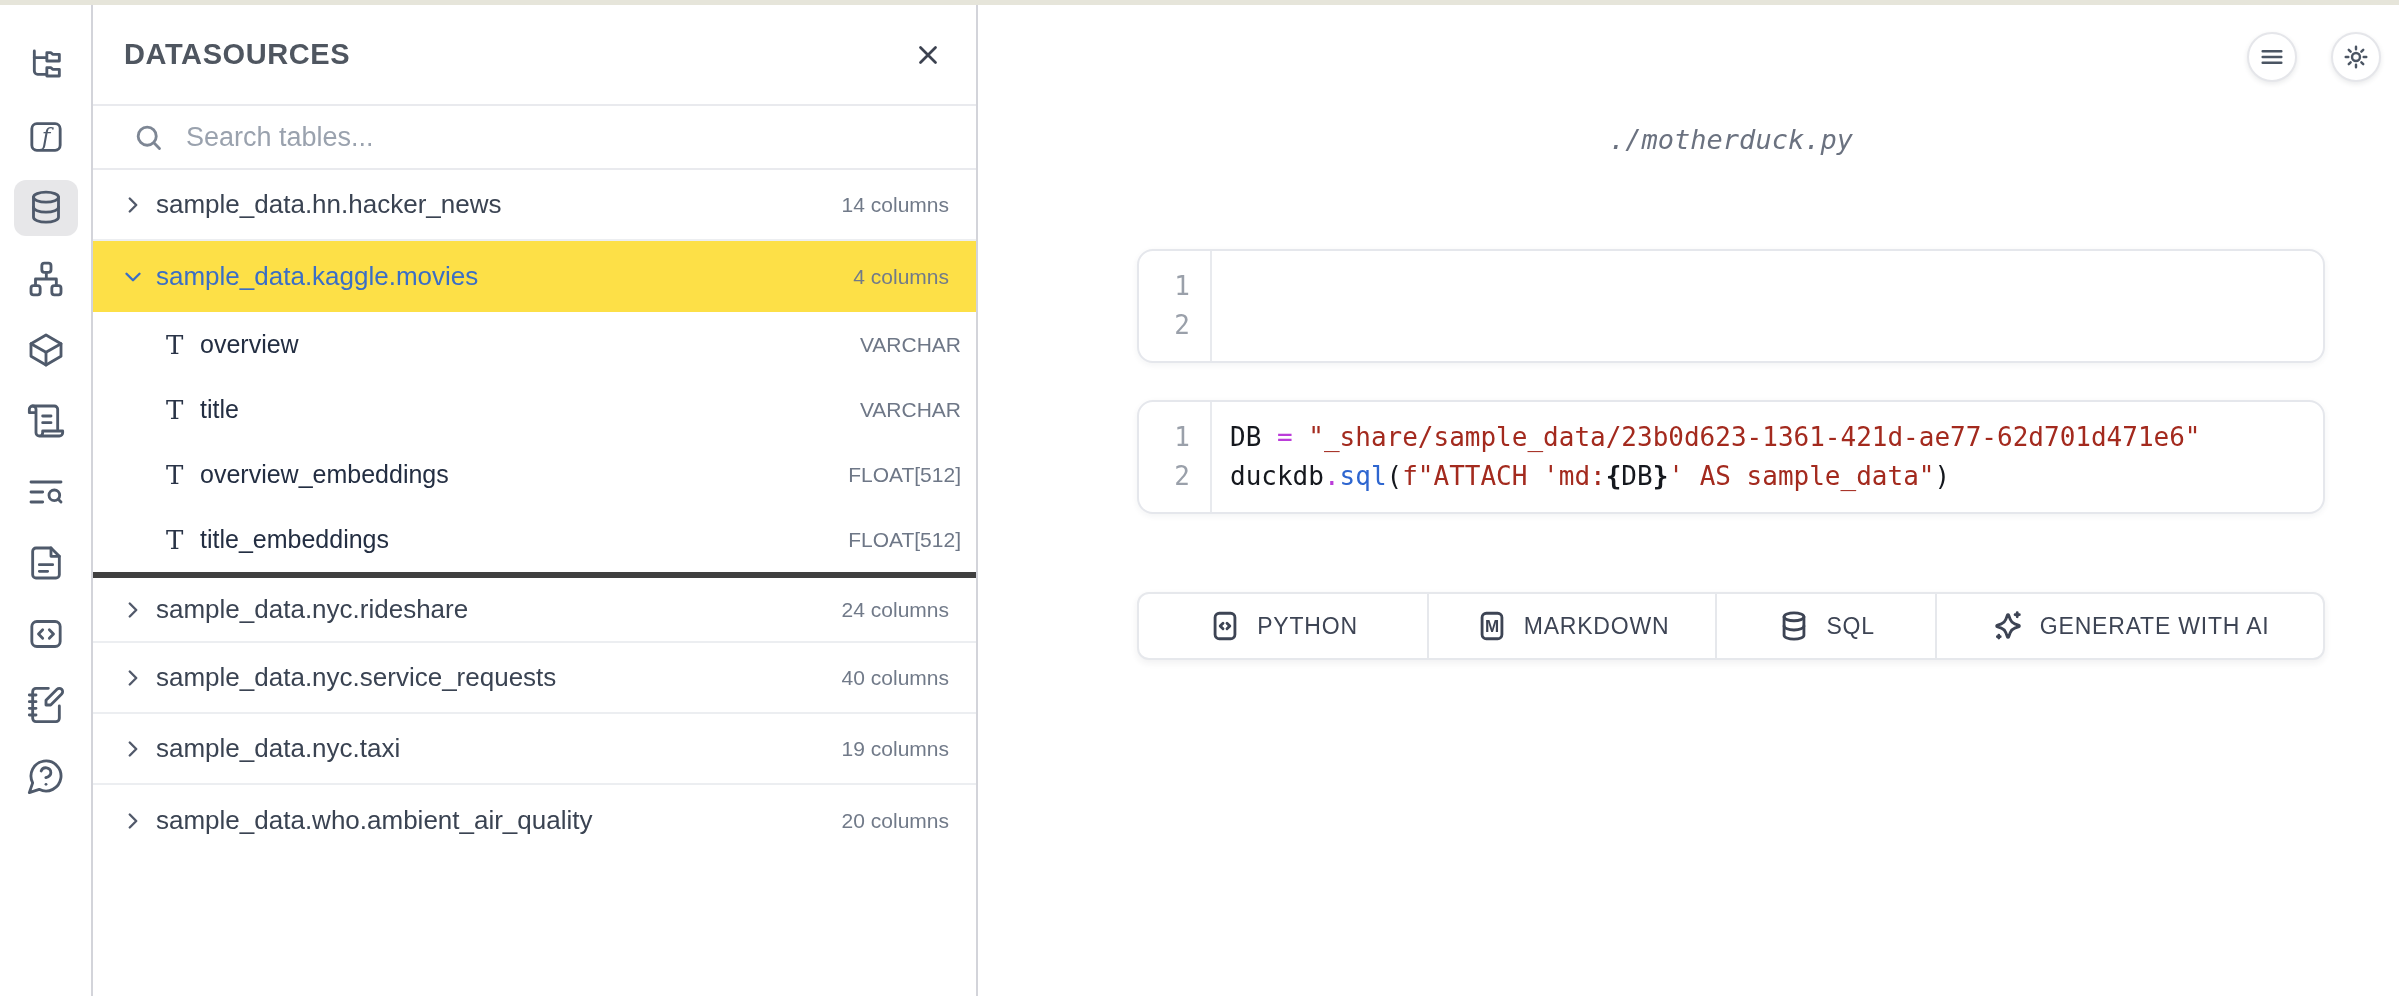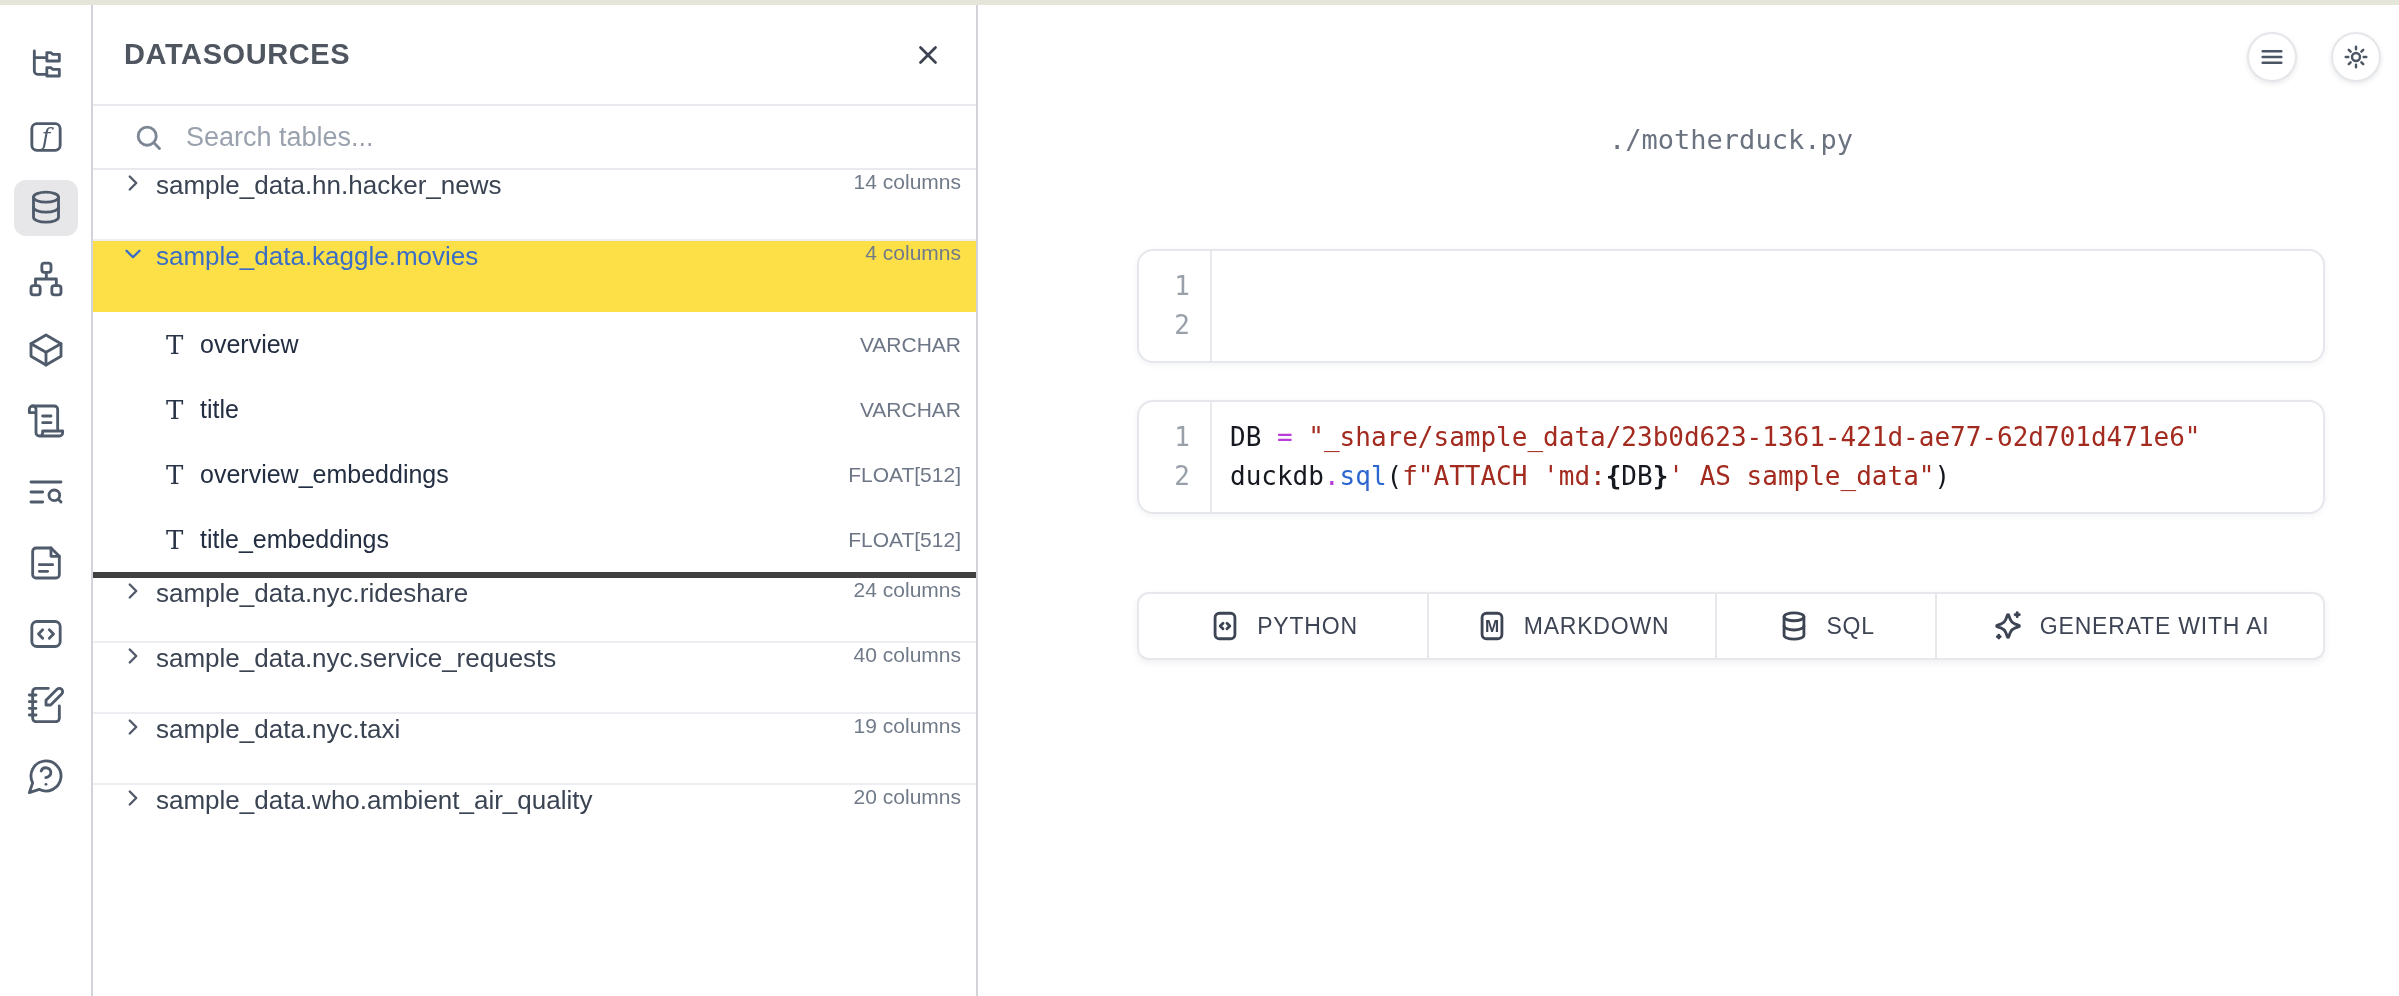--- a/index.html
+++ b/index.html
@@ -32,21 +32,21 @@
     stroke-linecap: round; fill: none; }
 
   .searchbar { height: 64px; border-bottom: 2px solid #e9eaee; display: flex; align-items: center;
     padding: 0 20px 0 40px; gap: 22px; }
   .searchbar svg { width: 31px; height: 31px; stroke: #7d8694; stroke-width: 2.2; fill: none;
     stroke-linecap: round; flex: 0 0 auto; }
   .searchbar input { border: none; outline: none; flex: 1; font-size: 27px; color: #333a46;
     font-family: "Liberation Sans", sans-serif; background: transparent; }
   .searchbar input::placeholder { color: #9aa2ae; }
 
-  .trow { height: 71px; display: flex; align-items: flex-start; padding: 0 15px 0 27px;
+  .trow { height: 71px; display: flex; align-items: center; padding: 0 27px 0 27px;
     cursor: pointer; border-bottom: 2px solid #eceef1; }
   .trow svg { width: 26px; height: 26px; stroke: #51596a; stroke-width: 2.2; fill: none;
     stroke-linecap: round; stroke-linejoin: round; flex: 0 0 auto; margin-right: 10px; }
   .tname { font-size: 26px; color: #3a4352; }
   .tcount { margin-left: auto; font-size: 21px; color: #717a89; }
   .trow.selected { background: #fde047; border-bottom: none; }
   .trow.selected .tname { color: #3a6ec6; }
   .trow.selected svg { stroke: #3a6ec6; }
   .trow.noline { border-bottom: none; }
   .trow.topline { border-top: 6px solid #404040; }
@@ -61,21 +61,21 @@
   .main { position: absolute; left: 978px; top: 0; width: 1421px; height: 996px; background: #fff; }
   .circ-btn { position: absolute; width: 50px; height: 50px; border-radius: 50%;
     background: #fff; border: 2px solid #e5e6ea; box-shadow: 0 2px 5px rgba(40,45,60,.10);
     display: flex; align-items: center; justify-content: center; cursor: pointer; top: 32px; }
   .circ-btn svg { width: 28px; height: 28px; stroke: #4b5563; stroke-width: 2.1; fill: none;
     stroke-linecap: round; }
   #menu-btn { left: 1269px; }
   #settings-btn { left: 1353px; }
 
   .filetitle { position: absolute; left: 159px; top: 124px; width: 1188px; text-align: center;
-    font-family: "DejaVu Sans Mono", monospace; font-size: 27px; color: #6b7280; }
+    font-family: "DejaVu Sans Mono", monospace; font-size: 27px; color: #6b7280; font-style: italic; }
 
   .cell { position: absolute; left: 159px; width: 1188px; height: 114px;
     background: #fff; border: 2px solid #e5e7ec; border-radius: 16px;
     box-shadow: 0 2px 6px rgba(40,45,60,.06); display: flex; overflow: hidden; }
   #cell-1 { top: 249px; } #cell-2 { top: 400px; }
   .gutter { width: 73px; flex: 0 0 auto; border-right: 2px solid #e8eaee;
     padding: 16px 20px 0 0; text-align: right; }
   .lnum { font-family: "DejaVu Sans Mono", monospace; font-size: 26px; line-height: 39px;
     color: #9aa0aa; }
   .codecol { padding: 16px 0 0 18px; }

